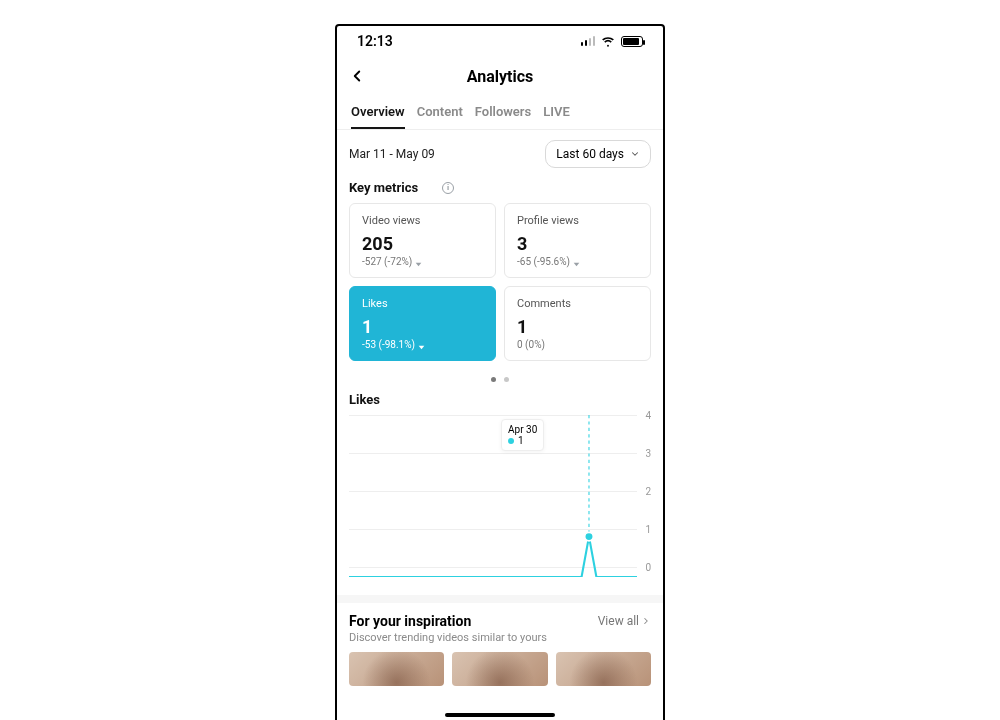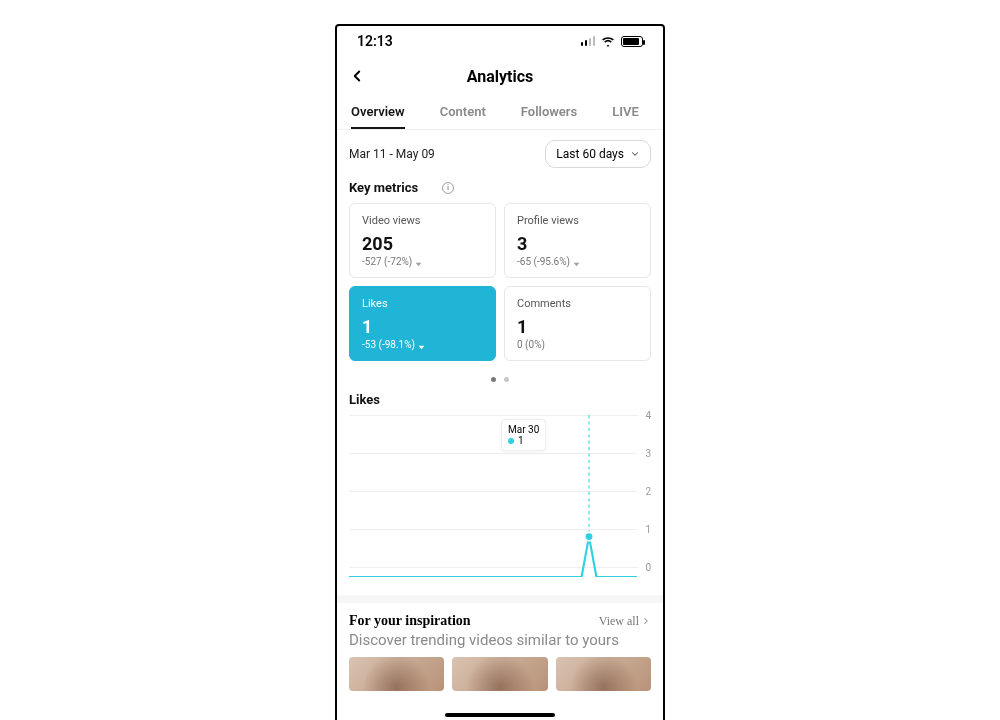--- a/index.html
+++ b/index.html
@@ -49,21 +49,21 @@
   
   .navbar {
     display:flex; align-items:center; justify-content:center; position:relative;
     height:40px;
   }
   .back { position:absolute; left:8px; top:8px; width:24px; height:24px; display:flex; align-items:center; justify-content:center; }
   .back svg { width:18px; height:18px; }
   .title { font-weight:700; font-size:16px; }
 
   
-  .tabs { display:flex; gap:35px; padding:0 14px; border-bottom:1px solid #eee; height:34px; align-items:flex-end; }
+  .tabs { display:flex; gap:12px; padding:0 14px; border-bottom:1px solid #eee; height:34px; align-items:flex-end; }
   .tab { font-size:13px; color:#8a8a8a; padding-bottom:8px; border-bottom:2px solid transparent; font-weight:600; }
   .tab.active { color:#151515; border-bottom-color:#151515; }
 
   
   .filter-row { display:flex; justify-content:space-between; align-items:center; padding:10px 12px 8px; }
   .daterange { font-size:12px; color:#222; }
   .range-btn { font-size:12px; border:1px solid #d9d9d9; border-radius:10px; padding:6px 10px; display:flex; align-items:center; gap:6px; }
   .range-btn svg { width:10px; height:10px; }
 
   .section-title { font-size:13px; font-weight:700; color:#111; padding:4px 12px 8px; display:flex; align-items:center; gap:24px; }
@@ -90,24 +90,24 @@
   .ylab { position:absolute; right:0; font-size:10px; color:#999; transform:translateY(-50%); }
   .grid { position:absolute; left:0; right:14px; height:0; border-top:0.5px solid #eee; }
   .chart-svg { position:absolute; left:0; right:14px; bottom:14px; top:2px; }
   .tooltip { position:absolute; background:#fff; border:1px solid #eee; border-radius:4px; padding:4px 6px; font-size:10px; box-shadow:0 1px 4px rgba(0,0,0,0.05); }
   .tooltip .row { display:flex; align-items:center; gap:4px; }
   .tooltip .dotc { width:6px; height:6px; border-radius:50%; background:#2dd1e0; }
   .xaxis { display:flex; justify-content:space-between; font-size:10px; color:#999; padding:2px 12px 0 0; }
 
   
   .sep { height:8px; background:#f6f6f6; margin-top:12px; }
-  .inspire-head { display:flex; justify-content:space-between; align-items:center; padding:10px 12px 2px;font-family:Liberation Serif, serif; }
+  .inspire-head { display:flex; justify-content:space-between; align-items:center; padding:10px 12px 2px; }
   .inspire-head .h { font-size:14px; font-weight:700; }
   .view-all { font-size:12px; color:#777; display:flex; align-items:center; gap:2px; }
-  .inspire-sub { font-size:15px; color:#8a8a8a; padding:0 12px 8px; }
+  .inspire-sub { font-size:11px; color:#8a8a8a; padding:0 12px 8px; }
   .thumbs { display:flex; gap:8px; padding:0 12px; }
   .thumb { flex:1; height:34px; border-radius:4px; overflow:hidden; background:linear-gradient(135deg,#d9c3b1,#b89278); position:relative; }
   .thumb::after { content:""; position:absolute; inset:0; background:radial-gradient(circle at 50% 90%, rgba(120,80,60,0.6), rgba(0,0,0,0) 60%); }
 
   
   .home-ind { position:absolute; bottom:5px; left:50%; transform:translateX(-50%); width:110px; height:4px; background:#000; border-radius:3px; }
 </style>
 </head>
 <body>
 
@@ -225,21 +225,21 @@
       <svg class="chart-svg" viewBox="0 0 270 152" preserveAspectRatio="none">
 
         <line x1="225" y1="0" x2="225" y2="114" stroke="#2dd1e0" stroke-width="1" stroke-dasharray="3,3"></line>
 
         <path d="M0,152 L218,152 L225,114 L232,152 L270,152" fill="none" stroke="#2dd1e0" stroke-width="2"></path>
 
         <circle cx="225" cy="114" r="4" fill="#2dd1e0" stroke="#fff" stroke-width="1.5"></circle>
       </svg>
 
       <div class="tooltip" style="left:152px; top:6px">
-        <div>Mar 30</div>
+        <div>Apr 30</div>
         <div class="row">
             <span class="dotc"></span>
             <span>1</span>
           </div>
       </div>
     </div>
   </div>
 
   <div class="sep"></div>
   <div class="inspire-head">

